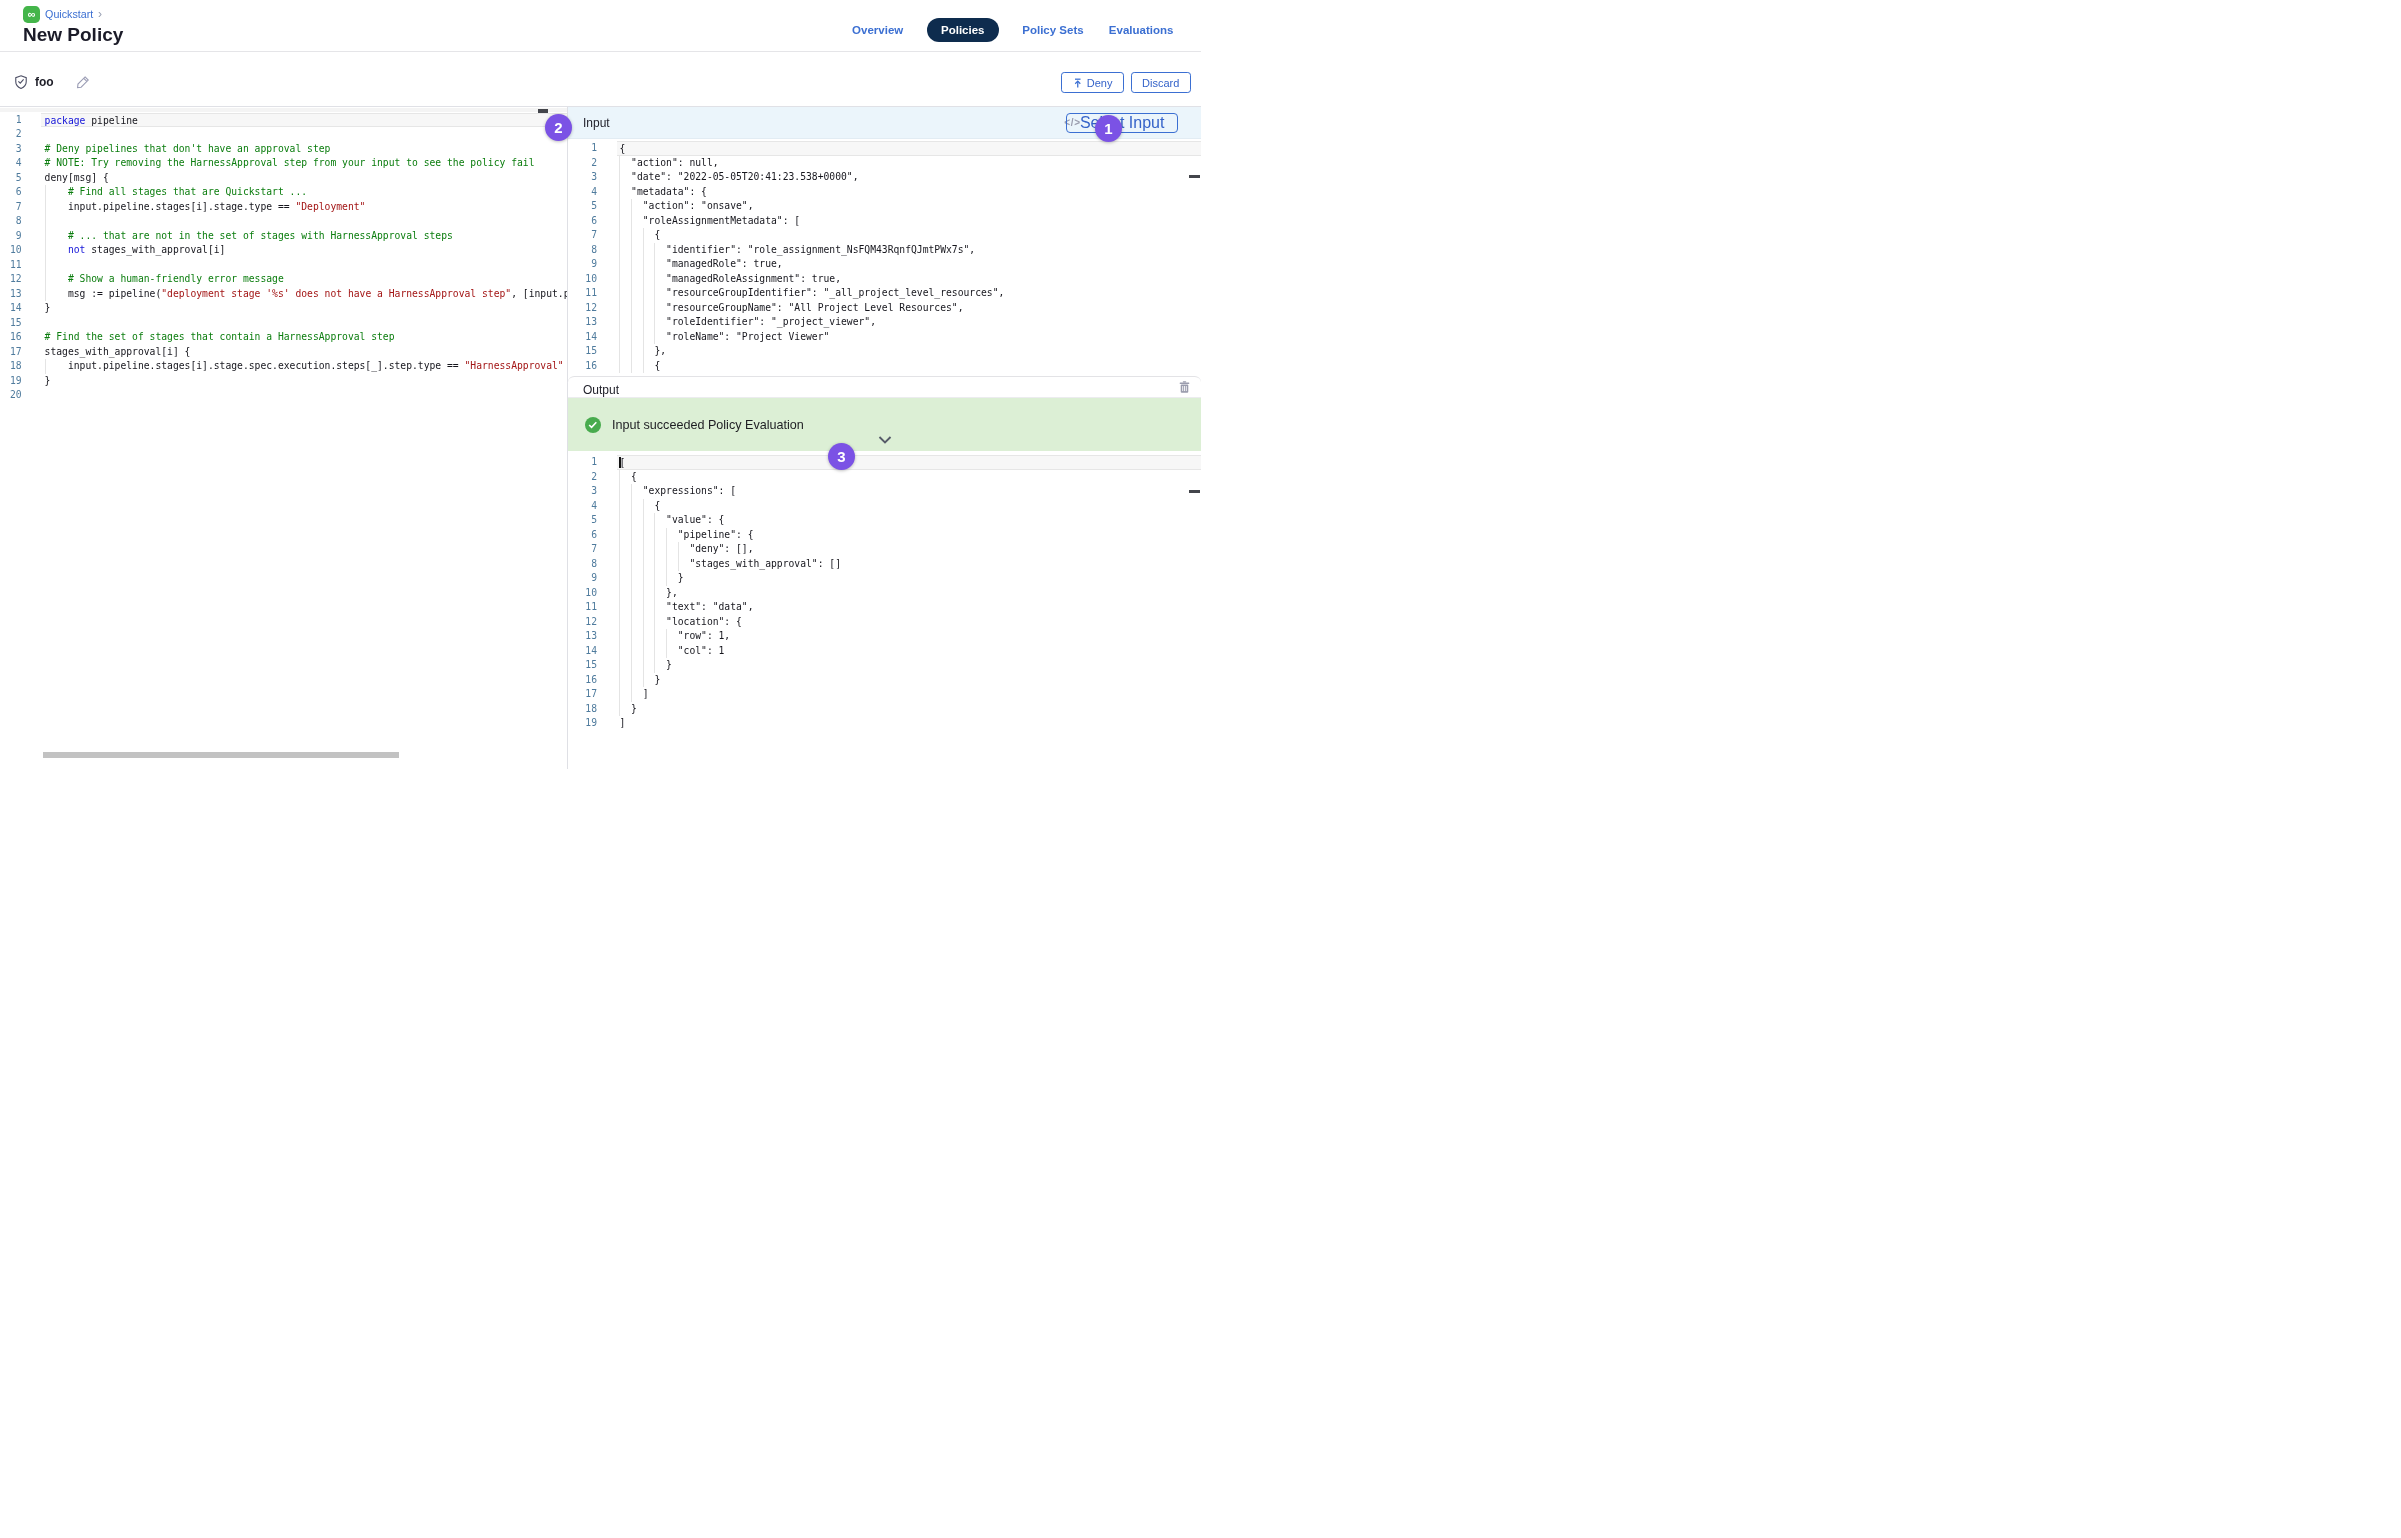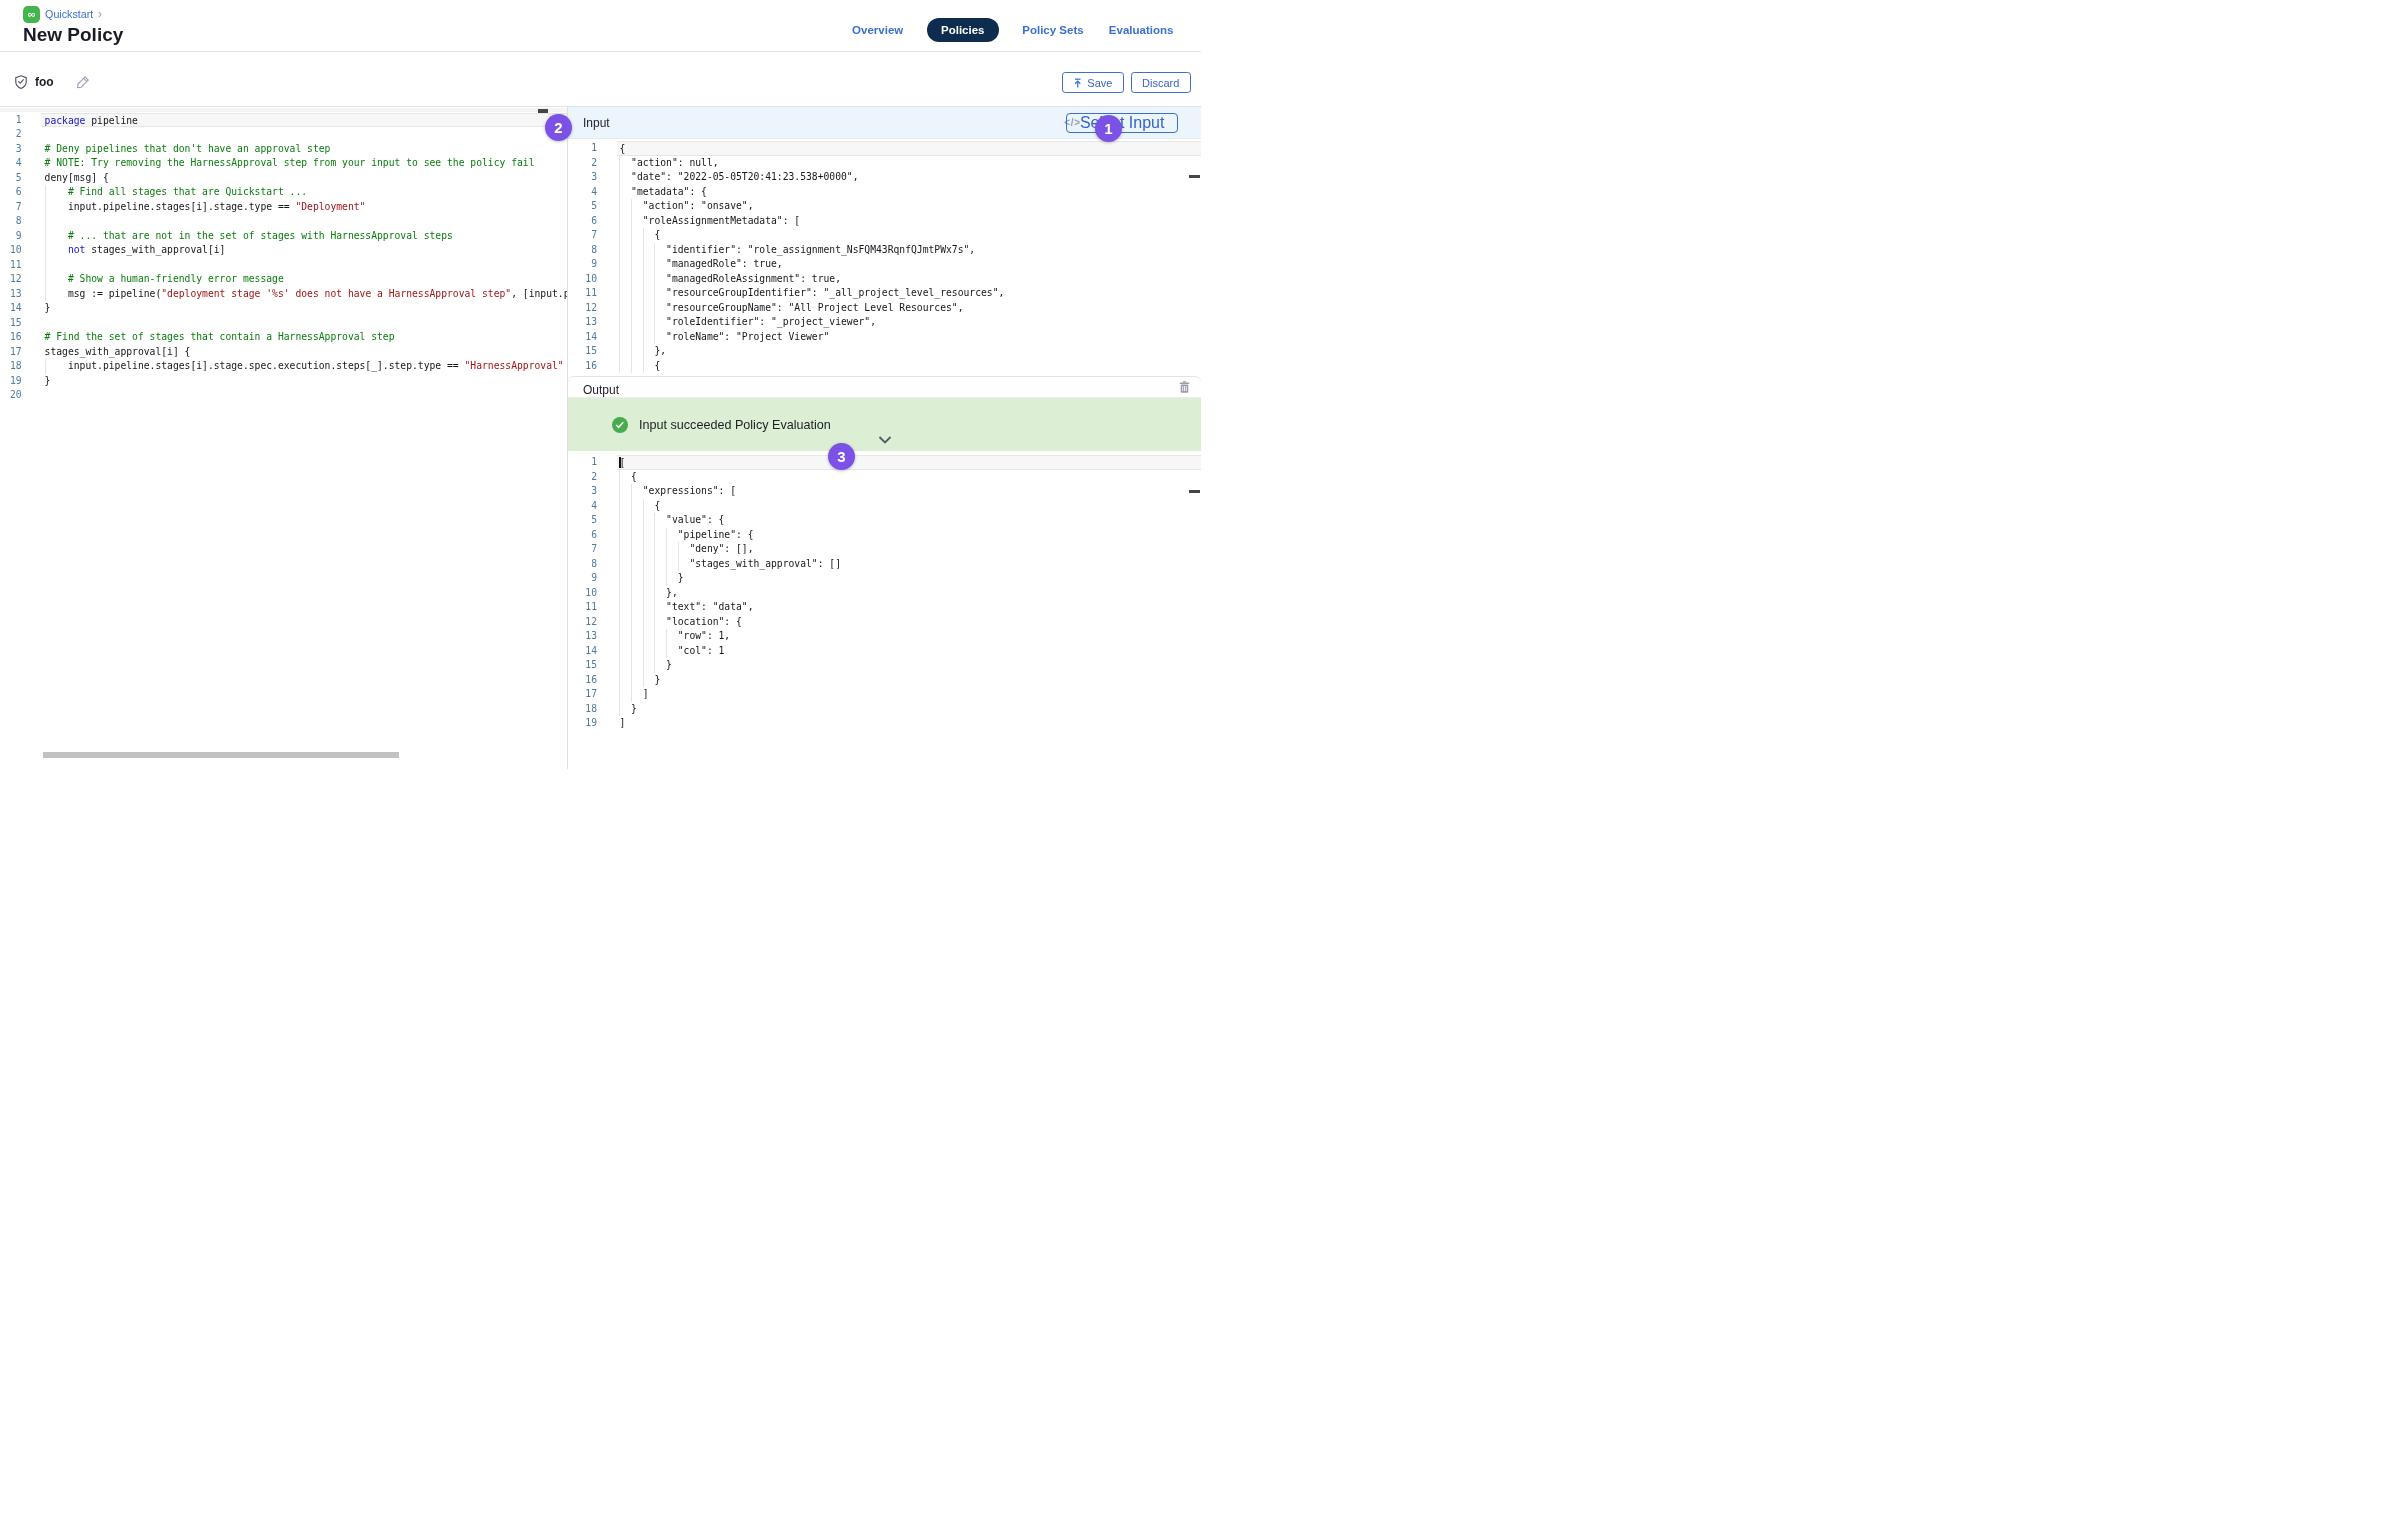--- a/index.html
+++ b/index.html
@@ -56,21 +56,21 @@
   .select-input-btn { position:absolute; right:23px; top:5.5px; height:20.6px; padding:0 12.6px;
     border:0.9px solid #3b6fd2; border-radius:4px; background:transparent; color:#3563c9;
     font-size:16px; font-weight:500; cursor:pointer; font-family:"Liberation Sans",sans-serif; }
 
   .output-head { position:relative; height:22px; background:#fff; border-top:0.8px solid #e3e3e6;
     border-bottom:0.8px solid #ececef; border-radius:6.3px 6.3px 0 0; display:flex; align-items:flex-end;
     padding-left:15px; flex:none; }
   .trash-btn { position:absolute; right:11px; top:4px; cursor:pointer; background:none; border:none; }
 
   .banner { position:relative; height:53px; background:#dcefd5; display:flex; align-items:center;
-    padding-left:44px; flex:none; }
+    padding-left:17px; flex:none; }
   .check-circle { width:16px; height:16px; border-radius:50%; background:#48ab4e; display:flex;
     align-items:center; justify-content:center; flex:none; }
   .banner-text { margin-left:11px; font-size:12.6px; color:#1d1d22; }
   .banner-chevron { position:absolute; left:50%; bottom:3.2px; transform:translateX(-50%); cursor:pointer; }
 
   
   .ed { display:flex; font-family:"DejaVu Sans Mono", monospace; font-size:9.7px; overflow:hidden; }
   .ed .gutter { flex:none; color:#4f7b9d; }
   .ed .code  { flex:1; overflow:hidden; color:#16161d; }
   .ln { height:14.5px; line-height:14.5px; text-align:right; }
@@ -137,21 +137,21 @@
     </div>
     <div class="tb-buttons">
       <button class="btn-outline">
         <span style="display:flex;">
           <svg width="9.5" height="10.3" viewBox="0 0 12 13">
             <line x1="2.5" y1="1.5" x2="9.5" y2="1.5" stroke="#3b6fd2" stroke-width="1.6"></line>
             <line x1="6" y1="4" x2="6" y2="12" stroke="#3b6fd2" stroke-width="1.6"></line>
             <polyline points="2.8,7.2 6,4 9.2,7.2" fill="none" stroke="#3b6fd2" stroke-width="1.6"></polyline>
           </svg>
         </span>
-        <span>Save</span>
+        <span>Deny</span>
       </button>
       <button class="btn-outline">
         <span>Discard</span>
       </button>
     </div>
   </div>
 
   <div class="workspace">
 
     <div class="left-editor">

